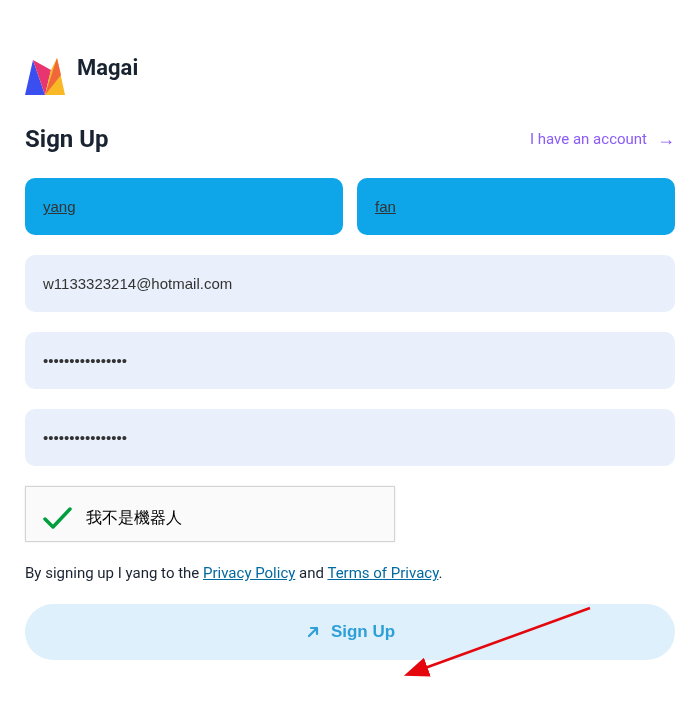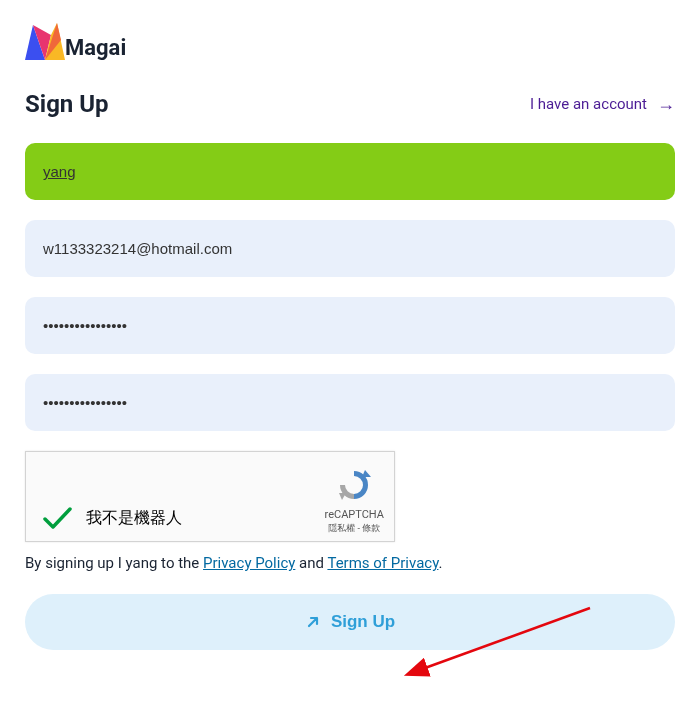--- a/index.html
+++ b/index.html
@@ -10,23 +10,24 @@
     body {
       font-family: -apple-system, BlinkMacSystemFont, 'Segoe UI', Roboto, sans-serif;
       background: #fff;
       width: 700px;
       height: 706px;
       padding: 20px 25px;
       position: relative;
     }
     .header {
       display: flex;
-      align-items: flex-end;
-      gap: 0;
+      align-items: flex-start;
+      gap: 12px;
       margin-bottom: 30px;
+      margin-top: 35px;
     }
     .logo {
       width: 40px;
       height: 40px;
     }
     .brand {
       font-size: 22px;
       font-weight: 700;
       color: #1a2332;
     }
@@ -38,21 +39,21 @@
     }
     .title {
       font-size: 24px;
       font-weight: 700;
       color: #1a2332;
     }
     .have-account {
       display: flex;
       align-items: center;
       gap: 10px;
-      color: #4c1d95;
+      color: #8b5cf6;
       text-decoration: none;
       font-size: 15px;
       cursor: pointer;
     }
     .arrow-right {
       font-size: 18px;
     }
     .name-row {
       display: flex;
       gap: 14px;
@@ -62,38 +63,38 @@
       width: 100%;
       padding: 20px 18px;
       border: none;
       border-radius: 10px;
       font-size: 15px;
       background: #f1f3f6;
       color: #333;
       outline: none;
     }
     .input.grey {
-      background: #84cc16;
+      background: #0ea5e9;
       text-decoration: underline;
     }
     .input.blue {
       background: #e9f0fb;
     }
     .input-full {
       margin-bottom: 20px;
     }
     .captcha {
       width: 370px;
       border: 1px solid #d3d3d3;
       background: #fafafa;
       padding: 14px 10px 6px 14px;
       display: flex;
-      align-items: flex-end;
+      align-items: flex-start;
       justify-content: space-between;
-      margin-bottom: 12px;
+      margin-bottom: 22px;
       box-shadow: 0 0 2px rgba(0,0,0,0.1);
     }
     .captcha-left {
       display: flex;
       align-items: center;
       gap: 12px;
     }
     .check {
       color: #009e3d;
     }
@@ -163,51 +164,41 @@
 <div class="title-row">
   <div class="title">Sign Up</div>
   <a class="have-account">
     <span>I have an account</span>
     <span class="arrow-right">→</span>
   </a>
 </div>
 
 <div class="name-row">
   <input class="input grey" type="text" value="yang" style="">
+  <input class="input grey" type="text" value="fan" style="">
 </div>
 
 <div class="input-full">
   <input class="input blue" type="text" value="w1133323214@hotmail.com" style="">
 </div>
 
 <div class="input-full">
   <input class="input blue" type="text" value="••••••••••••••••" style="">
 </div>
 
 <div class="input-full">
   <input class="input blue" type="text" value="••••••••••••••••" style="">
 </div>
 
 <div class="captcha">
   <div class="captcha-left">
     <svg class="check" width="34" height="34" viewBox="0 0 34 34">
       <path d="M 5 18 L 13 26 L 30 8" stroke="#009e3d" stroke-width="3.5" fill="none" stroke-linecap="round" stroke-linejoin="round"></path>
     </svg>
     <span class="captcha-text">我不是機器人</span>
-  </div>
-  <div class="captcha-right">
-    <svg class="recaptcha-logo" width="38" height="38" viewBox="0 0 38 38">
-      <path d="M 19 5 A 14 14 0 0 1 33 19 L 28 19 A 9 9 0 0 0 19 10 Z" fill="#4a86c5"></path>
-      <path d="M 33 19 A 14 14 0 0 1 19 33 L 19 28 A 9 9 0 0 0 28 19 Z" fill="#4a86c5"></path>
-      <path d="M 19 33 A 14 14 0 0 1 5 19 L 10 19 A 9 9 0 0 0 19 28 Z" fill="#a7a7a7"></path>
-      <polygon points="30,4 36,11 27,11" fill="#4a86c5"></polygon>
-      <polygon points="4,27 11,27 7,34" fill="#a7a7a7"></polygon>
-    </svg>
-    <div class="recaptcha-label">reCAPTCHA</div>
-    <div class="recaptcha-links">隱私權 - 條款</div>
   </div>
 </div>
 
 <div class="agree-text">
   <span>By signing up I yang to the </span><a>Privacy Policy</a><span> and </span><a>Terms of Privacy</a><span>.</span>
 </div>
 
 <button class="signup-btn">
   <svg width="16" height="16" viewBox="0 0 16 16">
     <path d="M 4 12 L 12 4 M 6 4 L 12 4 L 12 10" stroke="#2f9fd8" stroke-width="2.2" fill="none" stroke-linecap="round" stroke-linejoin="round"></path>

